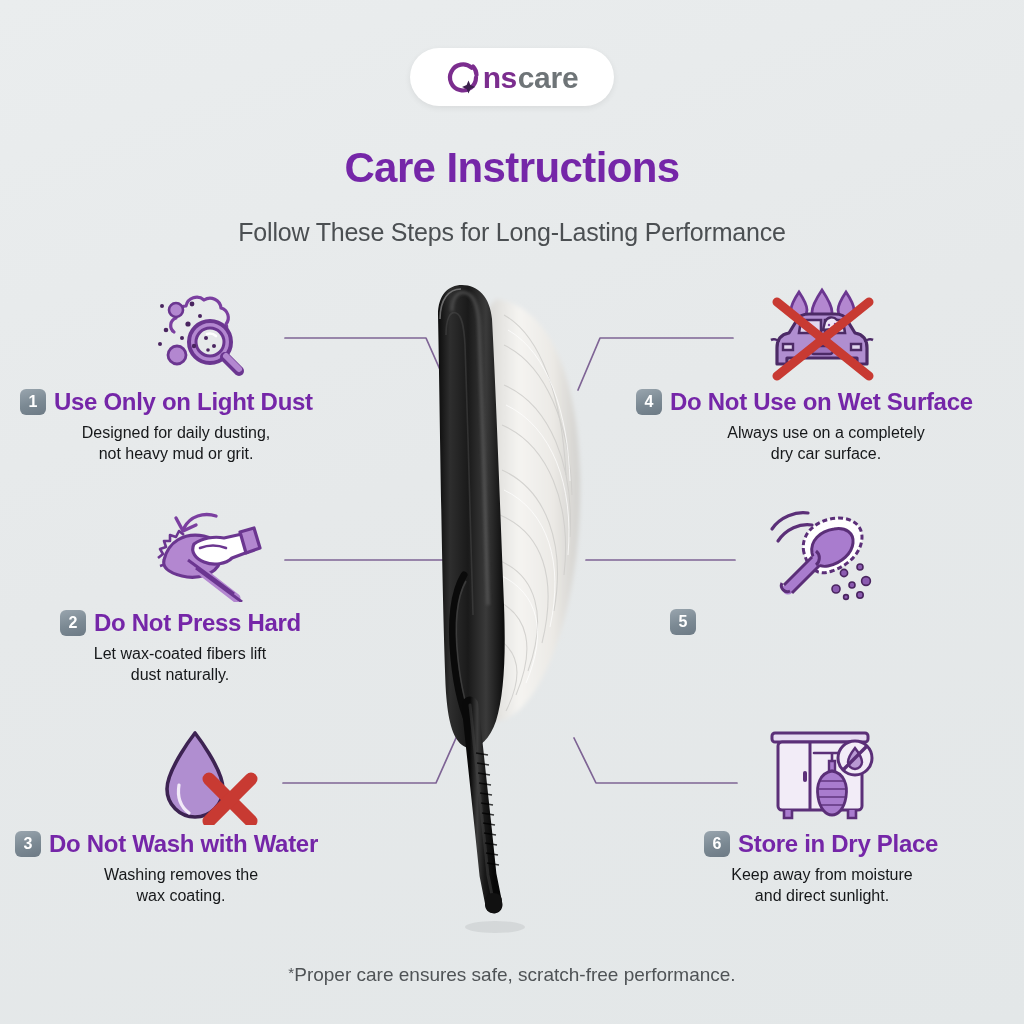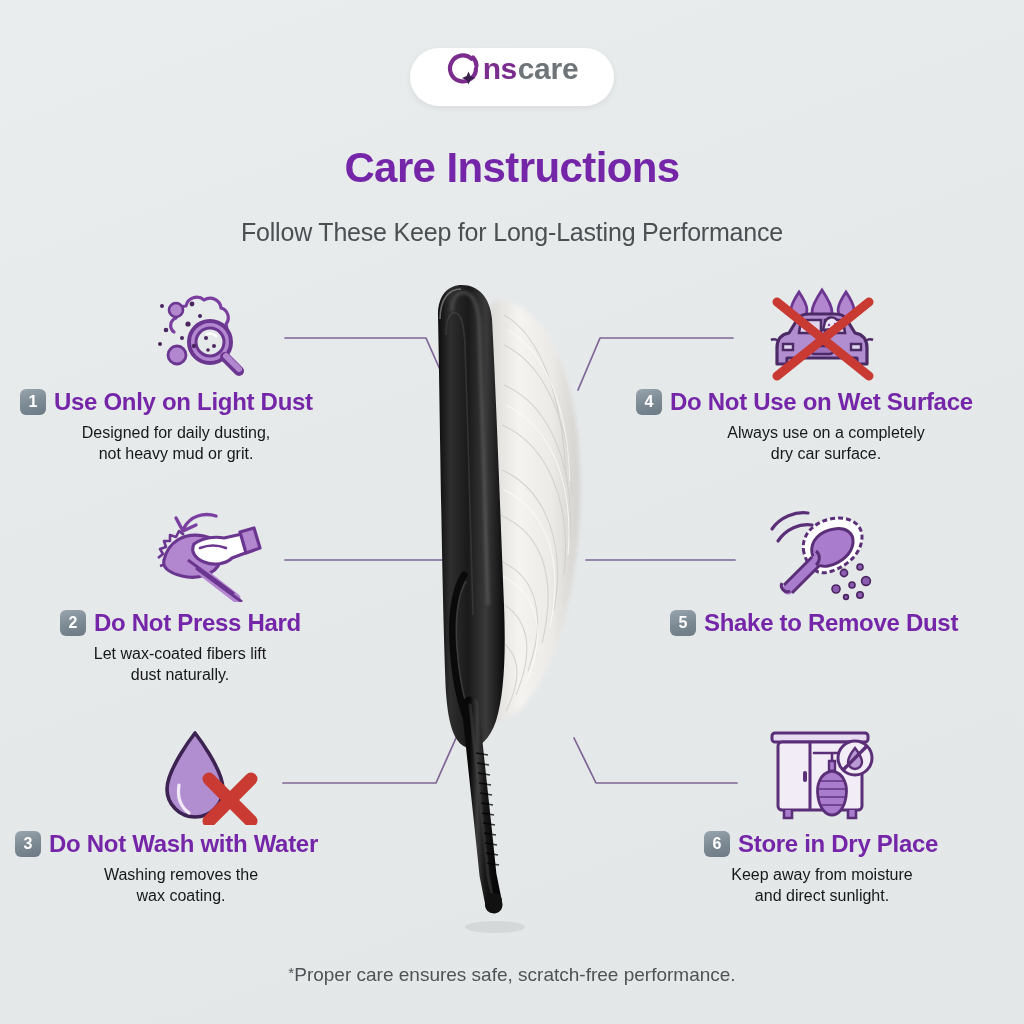--- a/index.html
+++ b/index.html
@@ -28,21 +28,21 @@
   
   .logo-pill {
     position: absolute;
     left: 410px;
     top: 48px;
     width: 204px;
     height: 58px;
     background: #ffffff;
     border-radius: 29px;
     display: flex;
-    align-items: flex-start;
+    align-items: center;
     justify-content: center;
     box-shadow: 0 2px 6px rgba(0,0,0,0.07);
   }
   .logo-wrap {
     display: flex;
     align-items: center;
     position: relative;
     height: 40px;
   }
   .logo-q {
@@ -191,21 +191,21 @@
           <path d="M27 7.5 A13 13 0 0 1 30.5 16" fill="none" stroke="#7b2d8e" stroke-width="4.2" stroke-linecap="round"></path>
           <path d="M22.5 21.5 l1.9 4.6 4.6 1.9 -4.6 1.9 -1.9 4.6 -1.9-4.6 -4.6-1.9 4.6-1.9z" fill="#3b1f4d"></path>
         </svg>
       </span>
       <span class="logo-ns">ns</span>
       <span class="logo-care">care</span>
     </div>
   </div>
 
   <div class="title">Care Instructions</div>
-  <div class="subtitle">Follow These Keep for Long-Lasting Performance</div>
+  <div class="subtitle">Follow These Steps for Long-Lasting Performance</div>
 
   <svg id="connectors" viewBox="0 0 1024 1024">
     <g stroke="#6c4c86" stroke-width="1.7" fill="none" stroke-linecap="round" stroke-linejoin="round" opacity="0.85">
       <path d="M285 338 L426 338 L449 390"></path>
       <path d="M285 560 L450 560"></path>
       <path d="M283 783 L436 783 L456 738"></path>
       <path d="M733 338 L600 338 L578 390"></path>
       <path d="M735 560 L586 560"></path>
       <path d="M737 783 L596 783 L574 738"></path>
     </g>
@@ -466,21 +466,20 @@
               <circle cx="88" cy="78" r="3"></circle>
             <circle cx="72" cy="82" r="4"></circle>
               <circle cx="96" cy="88" r="3.2"></circle>
             <circle cx="82" cy="90" r="2.4"></circle>
           </g>
         </svg>
       </span>
     </div>
     <div class="step-head" style="padding-left:48px;">
       <span class="badge">5</span>
-      <span class="step-title">Shake to Remove Dust</span>
     </div>
   </div>
 
   <div class="step right" style="left:622px; top:726px;">
     <div class="icon-box">
       <span>
         <svg class="ico" width="112" height="98" viewBox="0 0 112 98">
 
           <rect x="6" y="6" width="96" height="9" rx="3" fill="#e7dcf2" stroke="#5b2f78" stroke-width="3"></rect>
 

